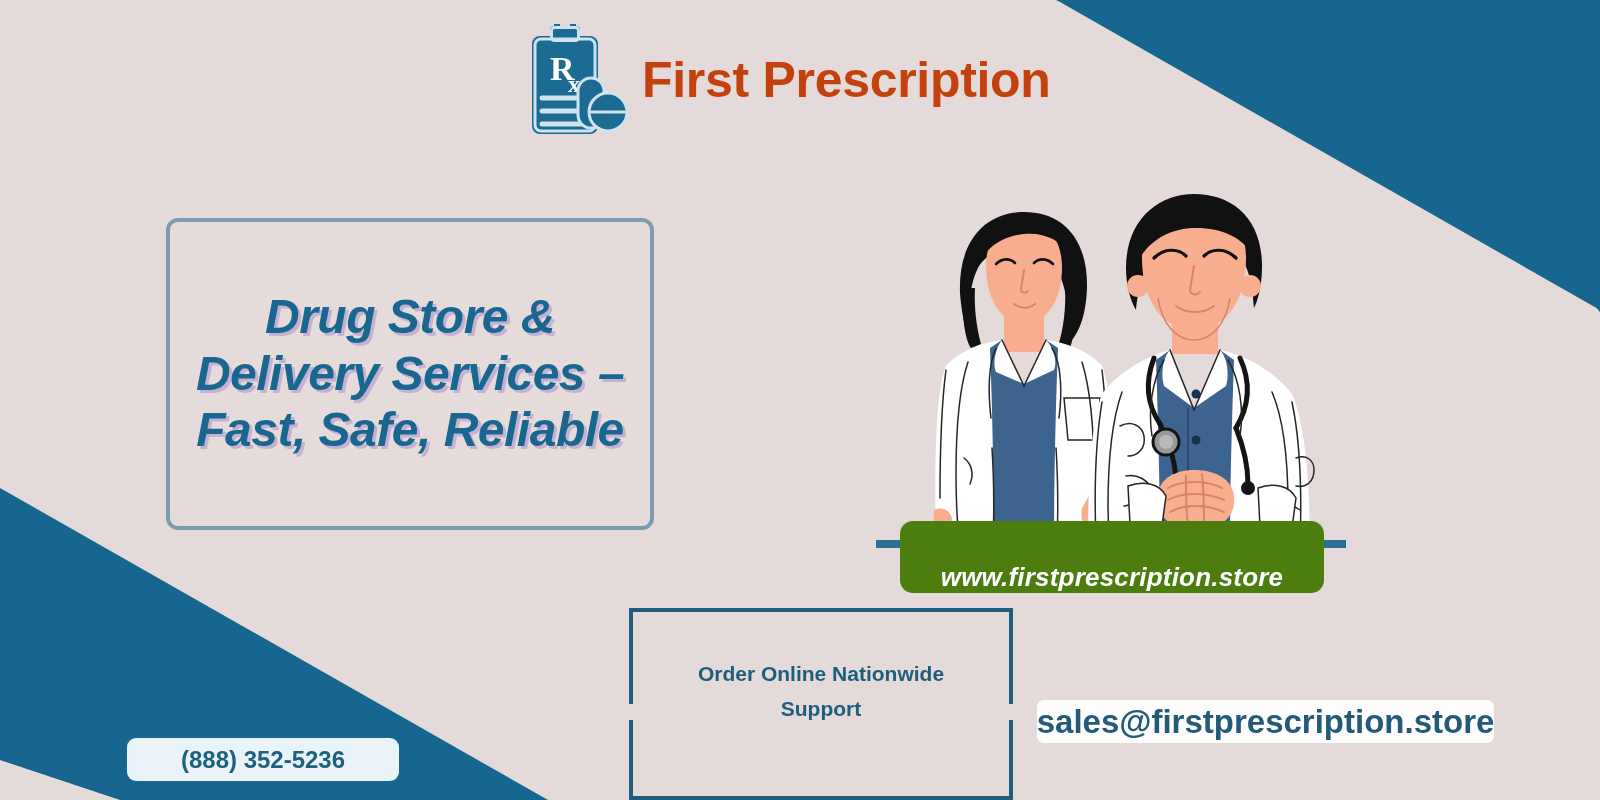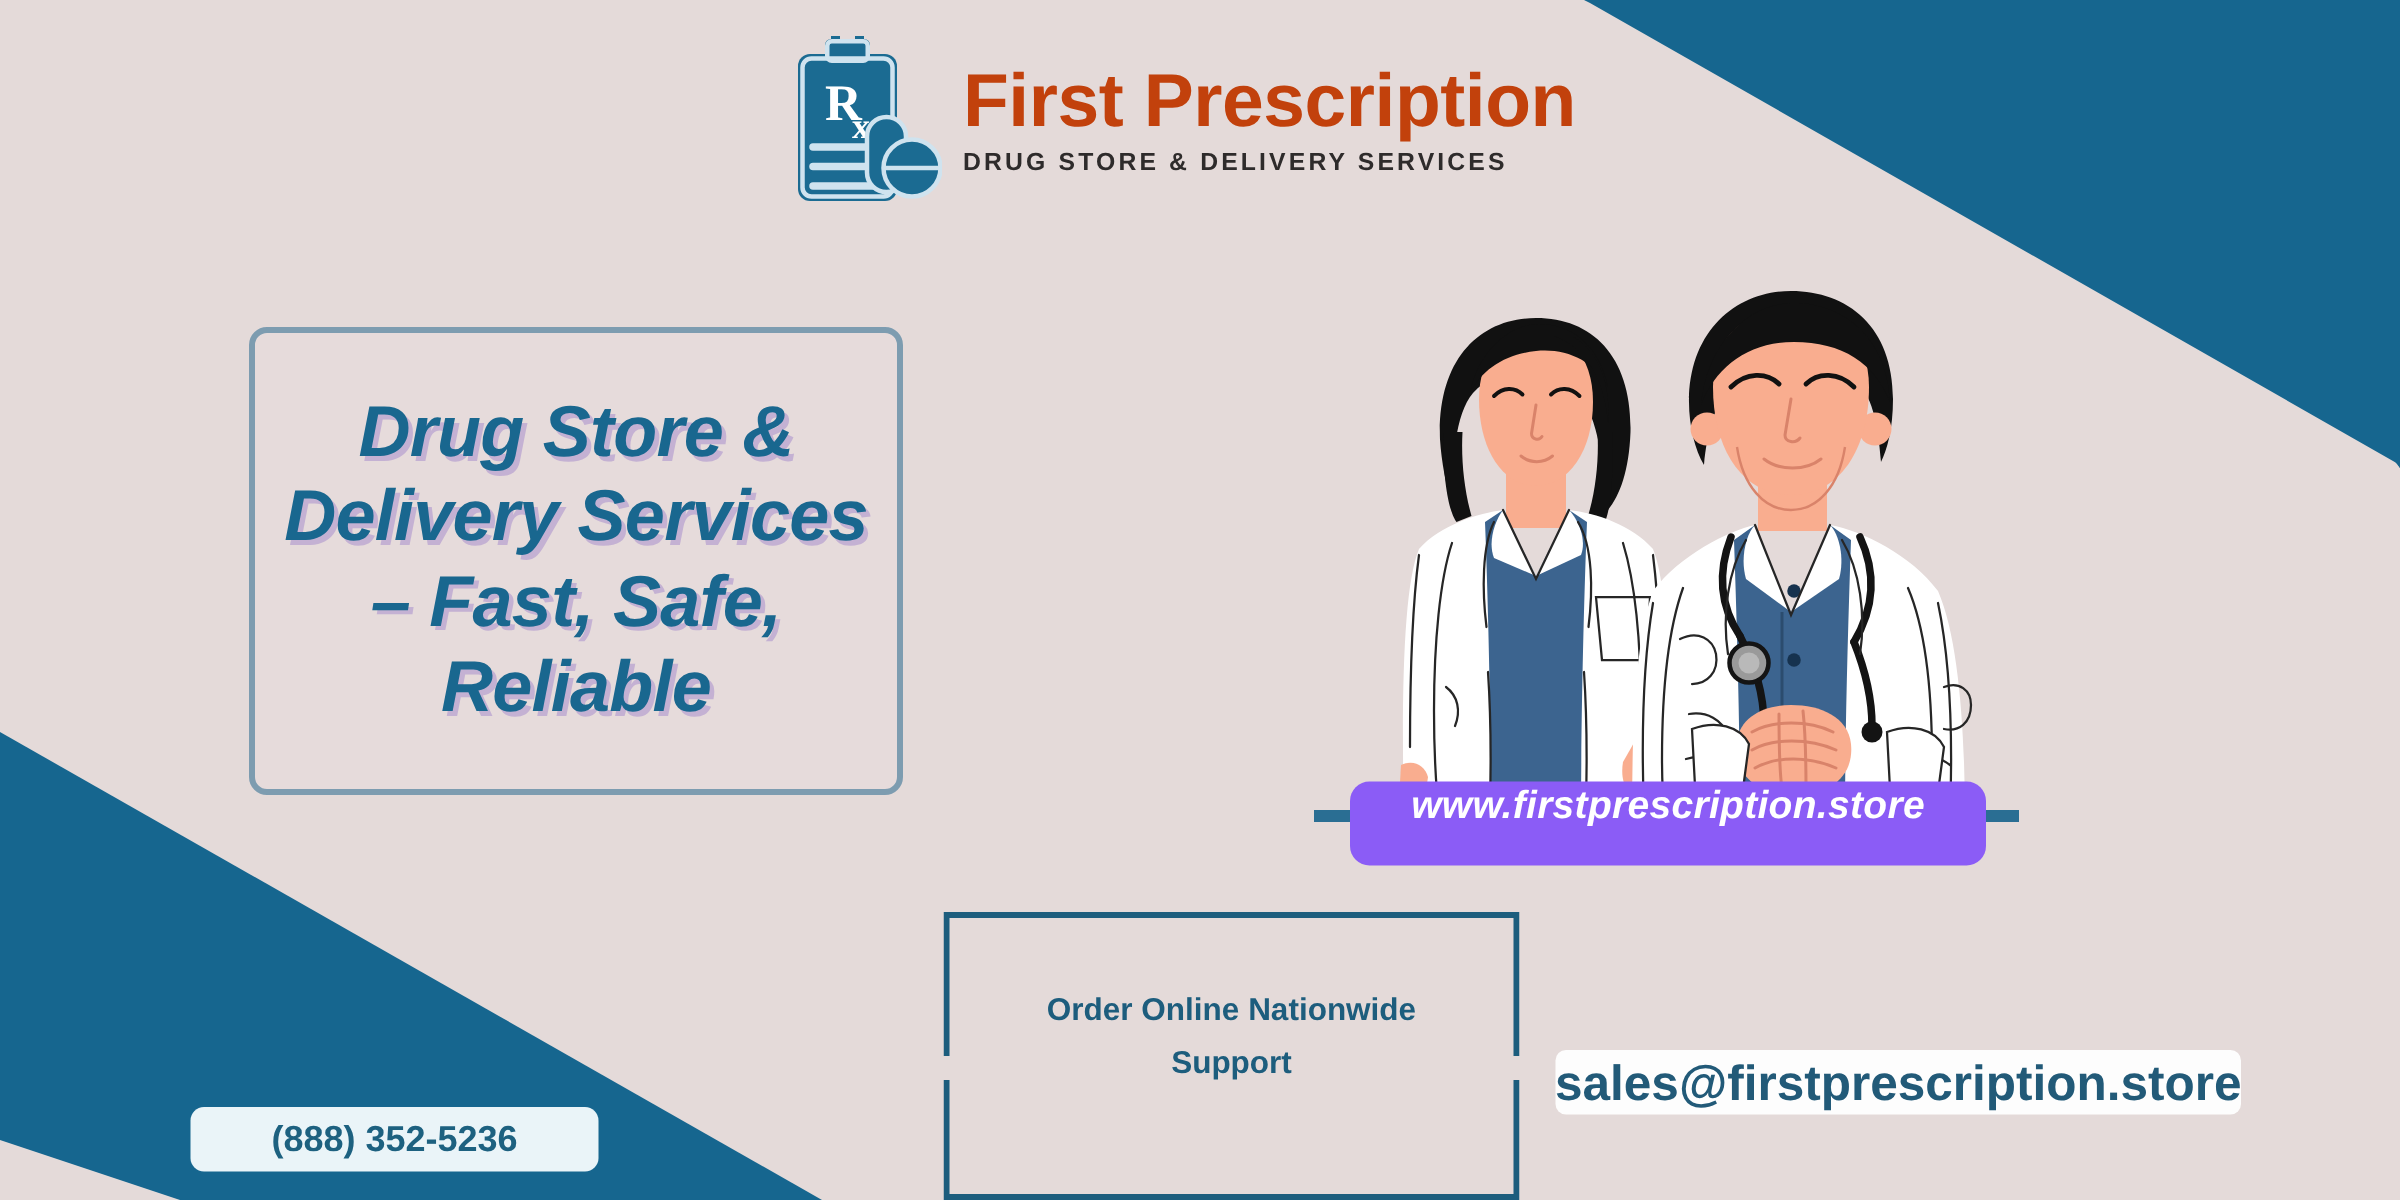--- a/index.html
+++ b/index.html
@@ -29,44 +29,44 @@
     font-size:50px;font-weight:bold;color:#c2410c;letter-spacing:-0.3px;
     line-height:1.0;white-space:nowrap;
   }
   #logo-sub{
     font-size:16.5px;font-weight:bold;color:#2e2b2b;letter-spacing:2.1px;
     margin-top:7px;white-space:nowrap;
   }
 
   
   #headline-card{
-    position:absolute;left:166px;top:218px;width:436px;height:312px;
+    position:absolute;left:166px;top:218px;width:488px;height:312px;
     border:4px solid #7d9cb0;border-radius:12px;
     background:rgba(232,221,220,0.55);
     display:flex;align-items:center;justify-content:center;
     box-sizing:border-box;
   }
   #headline-text{
     font-size:48px;font-weight:bold;font-style:italic;color:#19678f;
     text-align:center;line-height:1.18;letter-spacing:-0.5px;
     text-shadow:3px 3px 0 rgba(150,120,200,0.42);
     padding:0 8px;
   }
 
   
   #illustration{
     position:absolute;left:876px;top:158px;width:470px;height:390px;
   }
   #illustration svg{display:block;width:470px;height:390px;}
 
   
   #website-pill{
-    position:absolute;left:900px;top:521px;width:424px;height:56px;
-    background:#8b5cf6;border-radius:13px;
-    display:flex;align-items:flex-start;justify-content:center;
+    position:absolute;left:900px;top:521px;width:424px;height:72px;
+    background:#4d7c0f;border-radius:13px;
+    display:flex;align-items:flex-end;justify-content:center;
   }
   #website-text{
     color:#ffffff;font-size:26px;font-weight:bold;font-style:italic;
     letter-spacing:0.2px;white-space:nowrap;
   }
 
   
   #services-box{
     position:absolute;left:629px;top:608px;width:384px;height:244px;
   }
@@ -135,21 +135,20 @@
         </g>
         <g>
           <rect x="54" y="54" width="26" height="50" rx="13" fill="#1b6b92" stroke="#cfe3ef" stroke-width="3"></rect>
           <circle cx="84" cy="88" r="19" fill="#1b6b92" stroke="#cfe3ef" stroke-width="3"></circle>
           <line x1="66" y1="88" x2="102" y2="88" stroke="#cfe3ef" stroke-width="3"></line>
         </g>
       </svg>
     </div>
     <div id="logo-words">
       <div id="logo-title">First Prescription</div>
-      <div id="logo-sub">DRUG STORE &amp; DELIVERY SERVICES</div>
     </div>
   </div>
 
   <div id="headline-card">
     <div id="headline-text">Drug Store &amp; Delivery Services – Fast, Safe, Reliable</div>
   </div>
 
   <div id="illustration">
     <svg viewBox="0 0 470 390">
       <defs>

